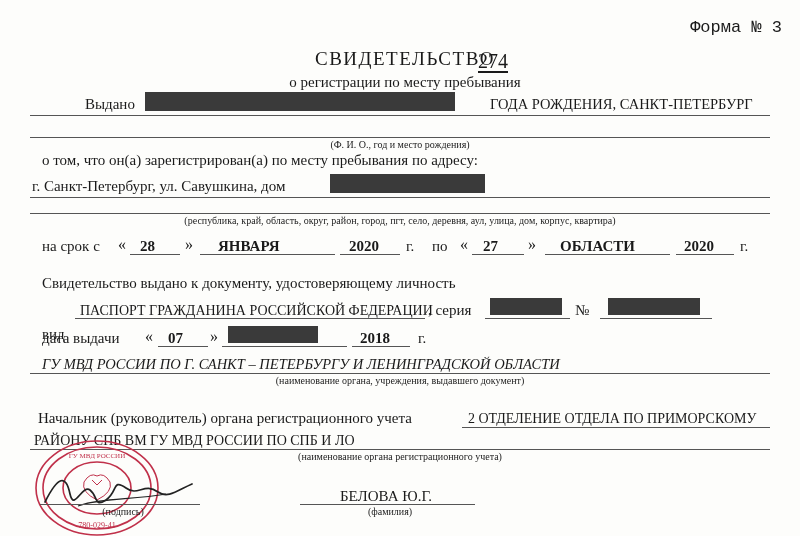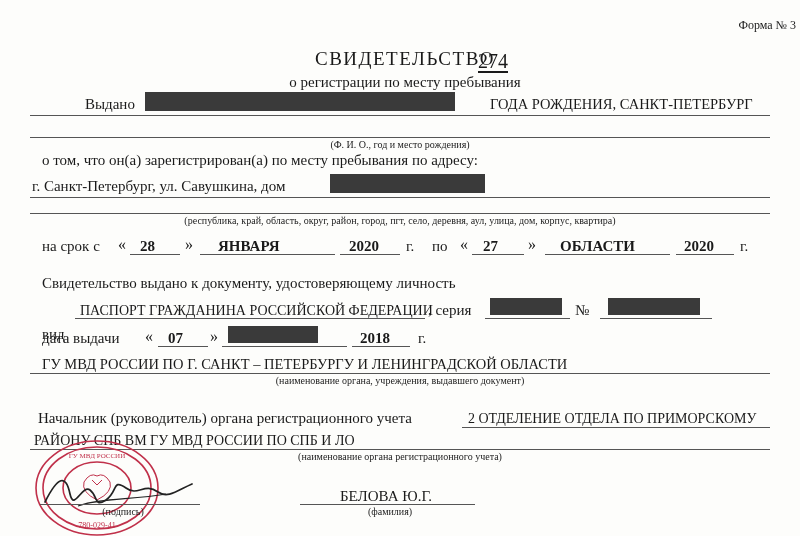--- a/index.html
+++ b/index.html
@@ -15,24 +15,24 @@
     color: #1a1a1a;
     overflow: hidden;
   }
   .doc {
     position: absolute;
     inset: 0;
     background: #fdfdfb;
   }
   .form-no {
     position: absolute;
-    right: 4px;
+    right: 18px;
     top: 18px;
-    font-size: 12px;
-    font-family: Liberation Serif, serif;
+    font-size: 17px;
+    font-family: Liberation Mono, monospace;
   }
   .title-wrap {
     position: absolute;
     left: 240px;
     top: 48px;
     width: 330px;
     text-align: center;
   }
   .title-main {
     font-size: 19px;
@@ -155,21 +155,21 @@
   <div class="row" style="left:145px; top:328px; font-size:16px;">«</div>
   <div class="row bold-val" style="left:168px; top:330px;">07</div>
   <div class="line" style="left:158px; top:346px; width:50px;"></div>
   <div class="row" style="left:210px; top:328px; font-size:16px;">»</div>
   <div class="redact" style="left:228px; top:326px; width:90px; height:17px;"></div>
   <div class="line" style="left:222px; top:346px; width:125px;"></div>
   <div class="row bold-val" style="left:360px; top:330px;text-align:right;">2018</div>
   <div class="line" style="left:352px; top:346px; width:58px;"></div>
   <div class="row" style="left:418px; top:330px;">г.</div>
 
-  <div class="row" style="left:42px; top:356px; font-size:14.5px;">ГУ  МВД  РОССИИ  ПО  Г. САНКТ – ПЕТЕРБУРГУ  И  ЛЕНИНГРАДСКОЙ ОБЛАСТИ</div>
+  <div class="row" style="left:42px; top:356px; font-size:14.5px;font-style:italic;">ГУ  МВД  РОССИИ  ПО  Г. САНКТ – ПЕТЕРБУРГУ  И  ЛЕНИНГРАДСКОЙ ОБЛАСТИ</div>
   <div class="line" style="left:30px; top:373px; width:740px;"></div>
   <div class="small-caption" style="left:230px; top:375px; width:340px;">(наименование органа, учреждения, выдавшего документ)</div>
 
   <div class="row" style="left:38px; top:410px;">Начальник (руководитель) органа регистрационного учета</div>
   <div class="row" style="left:468px; top:411px; font-size:14px;">2 ОТДЕЛЕНИЕ ОТДЕЛА  ПО ПРИМОРСКОМУ</div>
   <div class="line" style="left:462px; top:427px; width:308px;"></div>
   <div class="row" style="left:34px; top:433px; font-size:14px;">РАЙОНУ СПБ ВМ  ГУ  МВД  РОССИИ  ПО  СПБ  И  ЛО</div>
   <div class="line" style="left:30px; top:449px; width:740px;"></div>
   <div class="small-caption" style="left:250px; top:451px; width:300px;">(наименование органа регистрационного учета)</div>
 

